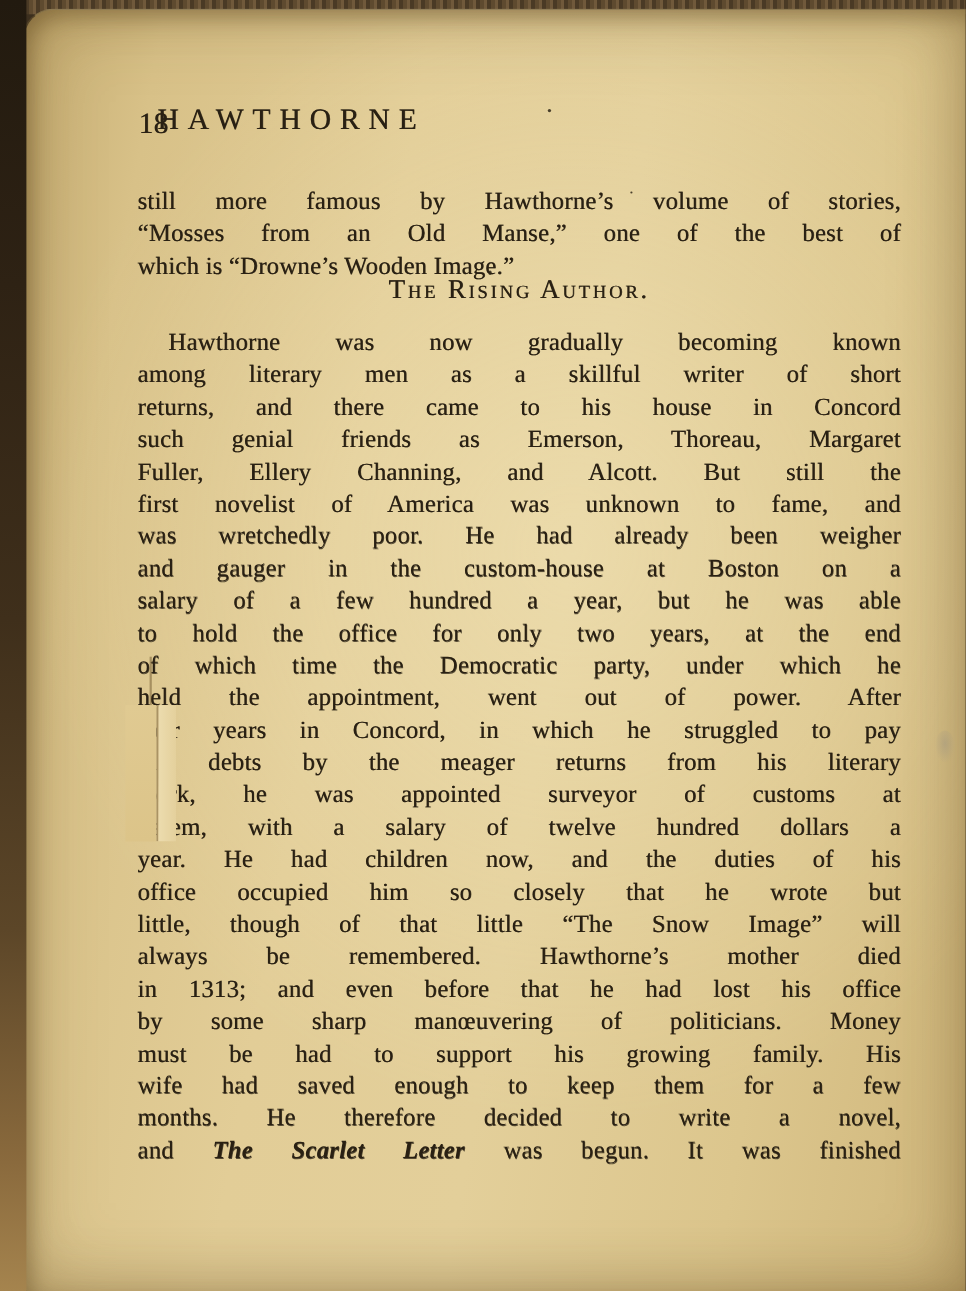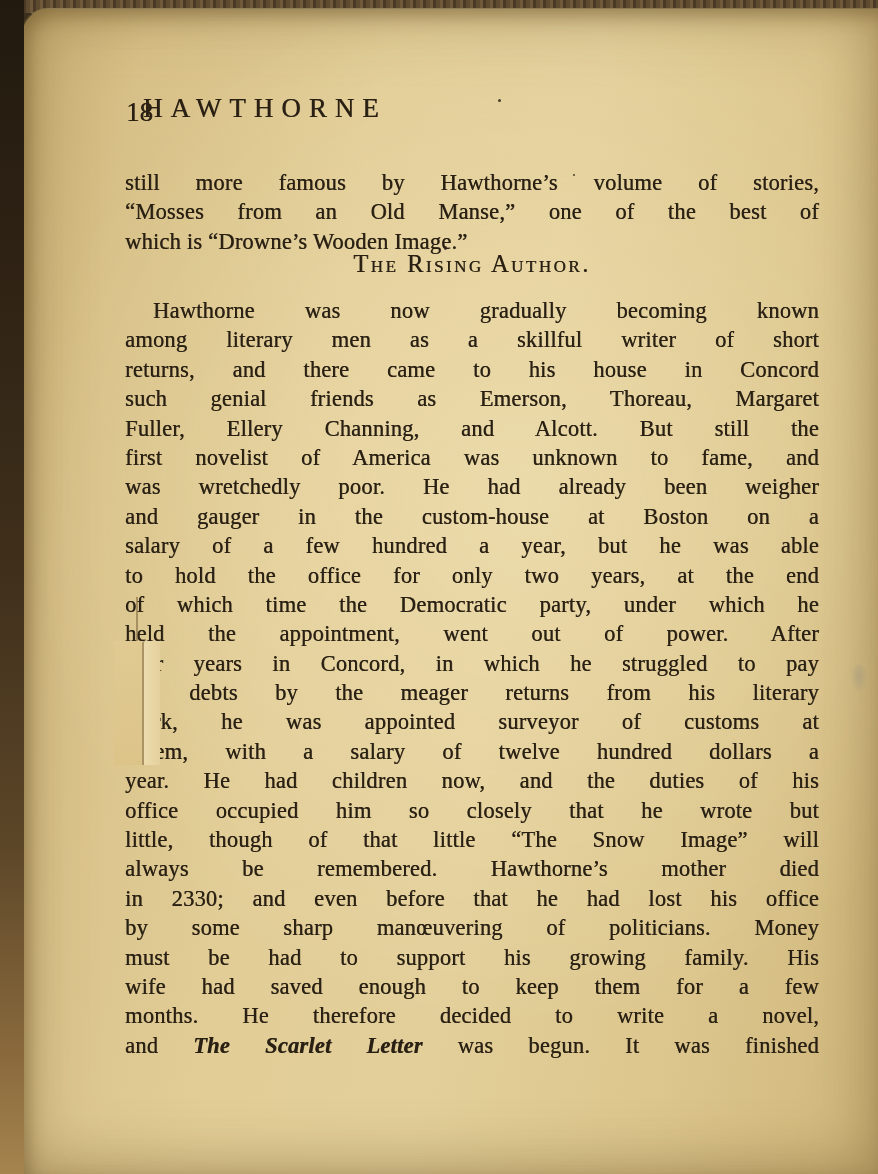--- a/index.html
+++ b/index.html
@@ -111,21 +111,21 @@
         <div class="tline">of which time the Democratic party, under which he</div>
         <div class="tline">held the appointment, went out of power. After</div>
         <div class="tline">four years in Concord, in which he struggled to pay</div>
         <div class="tline">his debts by the meager returns from his literary</div>
         <div class="tline">work, he was appointed surveyor of customs at</div>
         <div class="tline">Salem, with a salary of twelve hundred dollars a</div>
         <div class="tline">year. He had children now, and the duties of his</div>
         <div class="tline">office occupied him so closely that he wrote but</div>
         <div class="tline">little, though of that little “The Snow Image” will</div>
         <div class="tline">always be remembered. Hawthorne’s mother died</div>
-        <div class="tline">in 2330; and even before that he had lost his office</div>
+        <div class="tline">in 1313; and even before that he had lost his office</div>
         <div class="tline">by some sharp manœuvering of politicians. Money</div>
         <div class="tline">must be had to support his growing family. His</div>
         <div class="tline">wife had saved enough to keep them for a few</div>
         <div class="tline">months. He therefore decided to write a novel,</div>
         <div class="tline"><span>and </span><span class="it">The Scarlet Letter</span><span> was begun. It was finished</span></div>
       </div>
   </div>
 
   <div class="slip-shadow-line"></div>
   <div class="slip-cover"></div>

